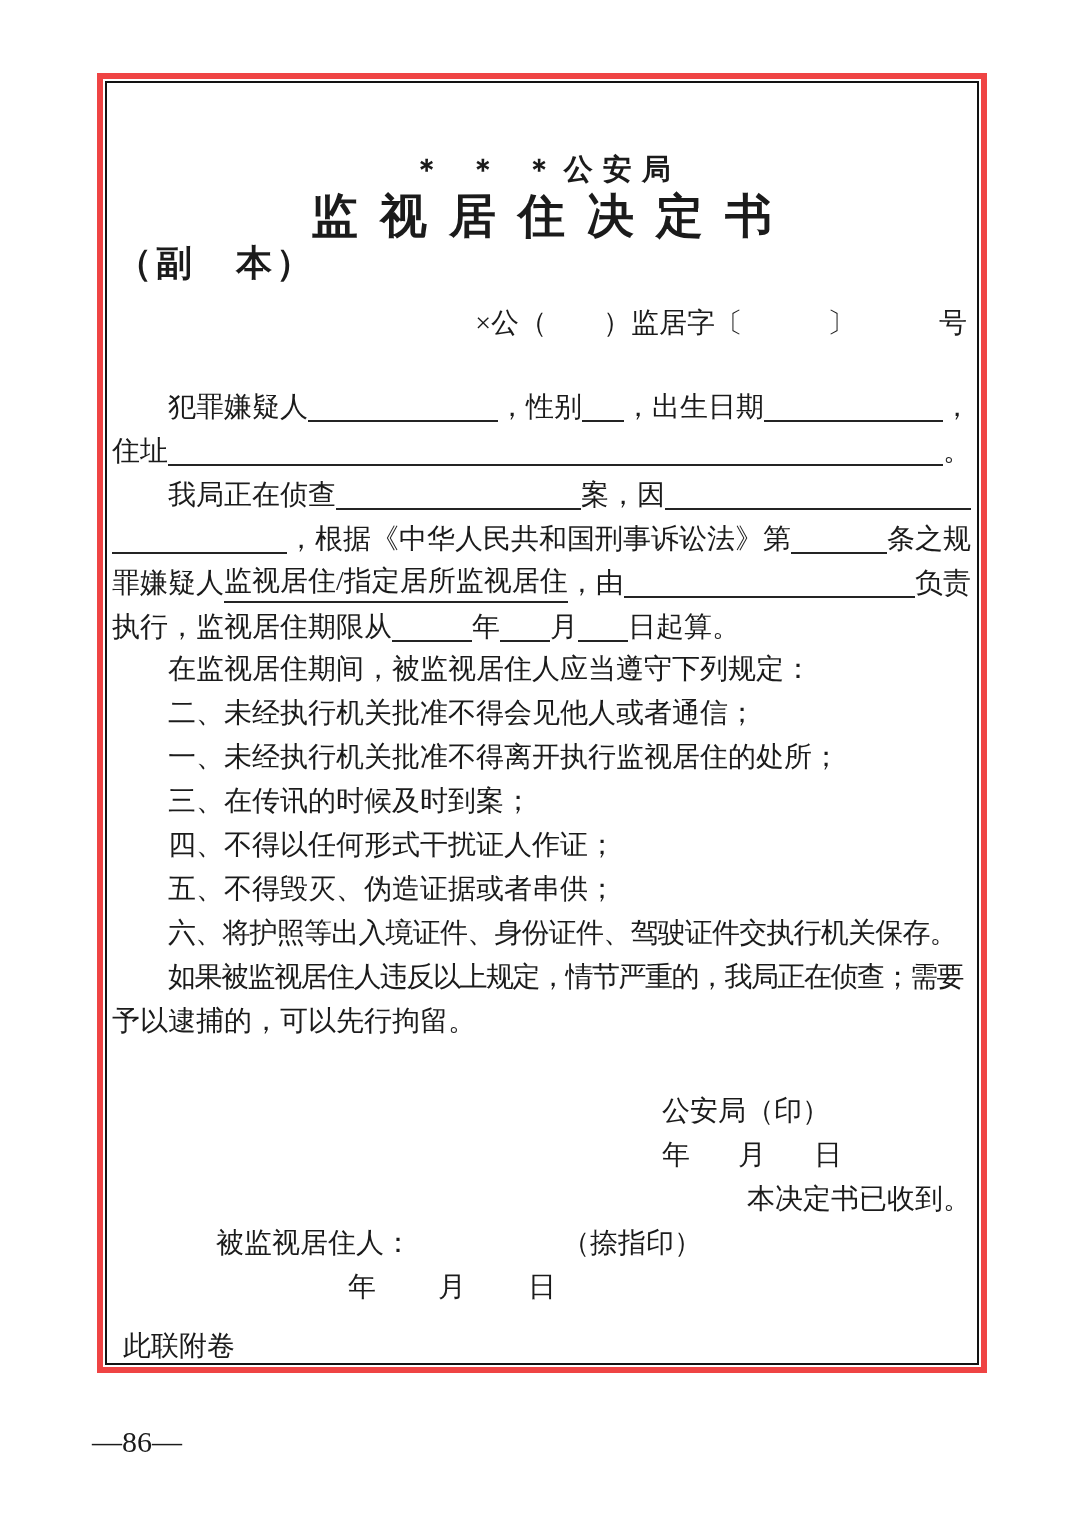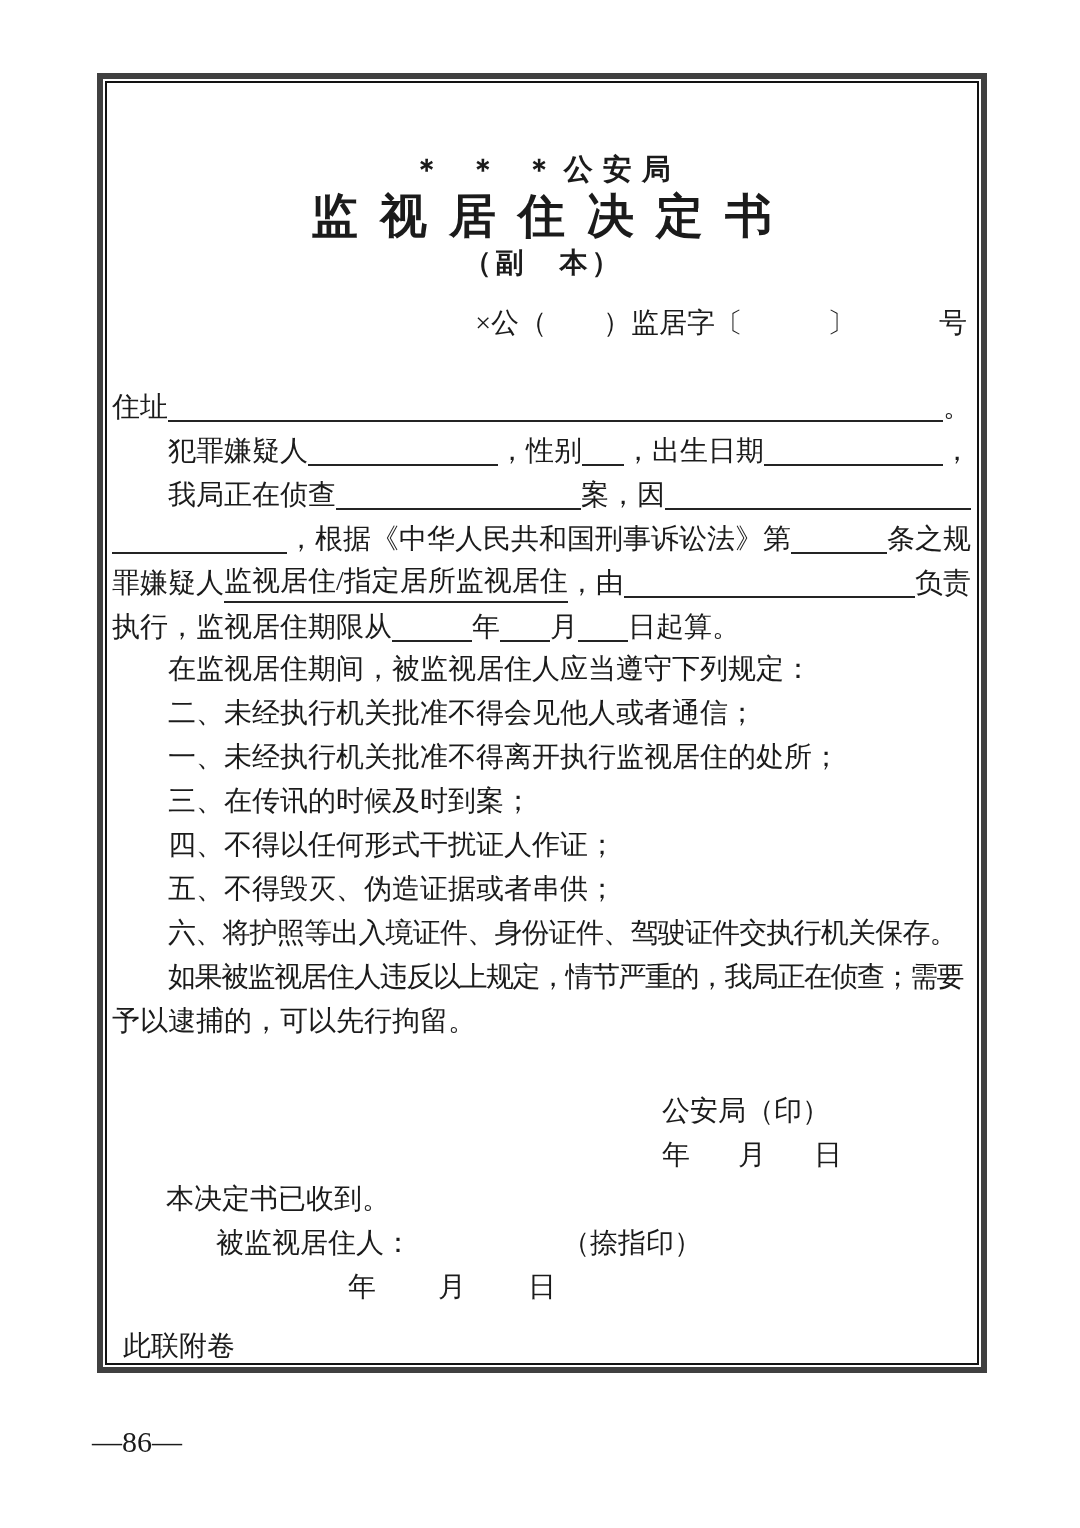--- a/index.html
+++ b/index.html
@@ -6,50 +6,50 @@
   body {
     width:1080px; height:1528px; background:#ffffff;
     font-family:"Liberation Serif","DejaVu Serif",serif;
     color:#1b1b1b;
   }
   .page { position:relative; width:1080px; height:1528px; background:#ffffff; overflow:hidden; }
 
   
   .frame {
     position:absolute; left:97px; top:73px; width:890px; height:1300px;
-    border:6px solid #404040; box-sizing:border-box; background:#ffffff;
+    border:6px solid #ef4444; box-sizing:border-box; background:#ffffff;
   }
   .inner {
     position:absolute; inset:2px; border:2px solid #121212;
     padding:66px 6px 0 5px; box-sizing:border-box; overflow:hidden;
   }
 
   .t1 { text-align:center; font-weight:bold; font-size:29px; line-height:40px; letter-spacing:10px; padding-left:10px; }
   .t2 { text-align:center; font-weight:bold; font-size:47px; line-height:54px; letter-spacing:22px; padding-left:22px; }
-  .t3 { text-align:center; font-weight:bold; font-size:28px; line-height:40px; letter-spacing:4px; padding-left:4px; }
+  .t3 { text-align:left; font-weight:bold; font-size:36px; line-height:40px; letter-spacing:4px; padding-left:4px; }
   .docnum { text-align:right; font-size:28px; line-height:36px; margin-top:22px; padding-right:4px; }
 
   .bodytext { margin-top:42px; font-size:28px; }
   .line { display:flex; align-items:stretch; height:44px; white-space:nowrap; }
   .txt { align-self:flex-end; line-height:40px; }
   .ind { width:56px; flex:0 0 56px; }
   .bl { align-self:flex-end; margin-bottom:5px; border-bottom:2px solid #242424; height:0; }
   .grow { flex:1 1 auto; }
   .w190 { flex:0 0 190px; } .w42 { flex:0 0 42px; } .w245 { flex:0 0 245px; }
   .w175 { flex:0 0 175px; } .w80 { flex:0 0 80px; } .w50 { flex:0 0 50px; }
   .ul-phrase { border-bottom:2px solid #242424; }
   .plain { height:44px; line-height:44px; white-space:nowrap; }
   .indent { padding-left:56px; }
   .tight { letter-spacing:-1.5px; }
   .tight2 { letter-spacing:-0.8px; }
 
   .sig { margin-top:46px; font-size:28px; }
   .sig-row { height:44px; line-height:44px; margin-left:550px; white-space:nowrap; }
   .sp48 { display:inline-block; width:48px; }
-  .rc-received { height:44px; line-height:44px; margin-left:54px; font-size:28px; white-space:nowrap; }
+  .rc-received { height:44px; line-height:44px; margin-left:19px; font-size:28px; white-space:nowrap;text-align:right; }
   .rc-person { height:44px; line-height:44px; margin-left:104px; font-size:28px; white-space:nowrap; }
   .sp150 { display:inline-block; width:150px; }
   .rc-date { height:44px; line-height:44px; margin-left:236px; font-size:28px; white-space:nowrap; }
   .sp62 { display:inline-block; width:62px; }
 
   .foot-note { position:absolute; left:123px; top:1328px; font-size:28px; line-height:36px; }
   .page-no  { position:absolute; left:92px;  top:1424px; font-size:30px; line-height:36px;font-family:Liberation Serif, serif; }
 </style>
 </head>
 <body>
@@ -59,34 +59,34 @@
     <div class="inner">
 
       <div class="t1">＊ ＊ ＊公安局</div>
       <div class="t2">监视居住决定书</div>
       <div class="t3">（副　本）</div>
       <div class="docnum">×公（　　）监居字〔　　　〕　　　号</div>
 
       <div class="bodytext">
 
         <div class="line">
-          <span class="txt">住址</span>
-          <span class="bl grow"></span>
-          <span class="txt">。</span>
-        </div>
-
-        <div class="line">
           <span class="ind"></span>
           <span class="txt">犯罪嫌疑人</span>
           <span class="bl w190"></span>
           <span class="txt">，性别</span>
           <span class="bl w42"></span>
           <span class="txt">，出生日期</span>
           <span class="bl grow"></span>
           <span class="txt">，</span>
+        </div>
+
+        <div class="line">
+          <span class="txt">住址</span>
+          <span class="bl grow"></span>
+          <span class="txt">。</span>
         </div>
 
         <div class="line">
           <span class="ind"></span>
           <span class="txt">我局正在侦查</span>
           <span class="bl w245"></span>
           <span class="txt">案，因</span>
           <span class="bl grow"></span>
         </div>
 

